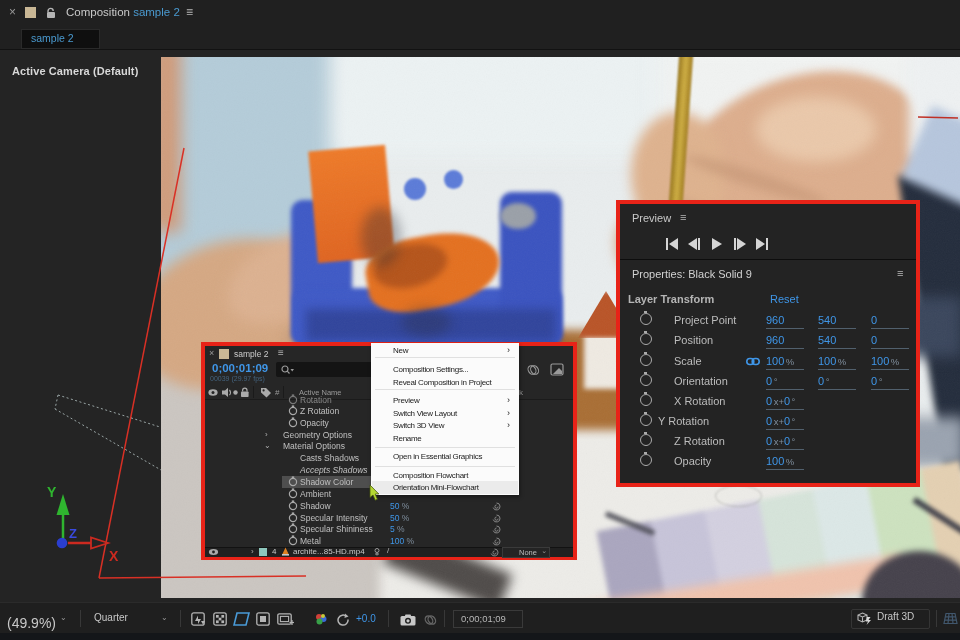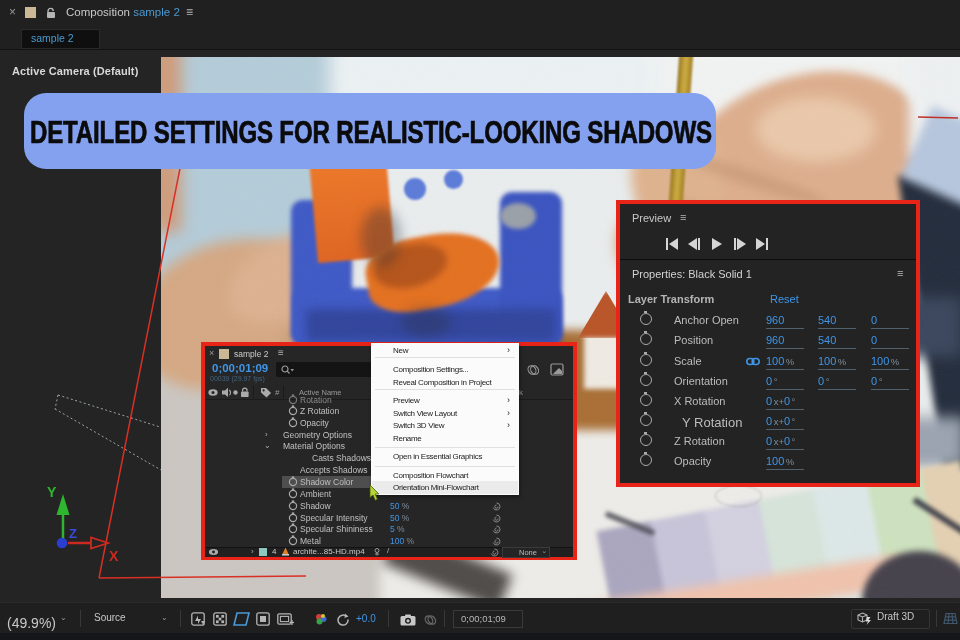--- a/index.html
+++ b/index.html
@@ -99,23 +99,20 @@
       <line x1="68" y1="495" x2="91" y2="495" stroke="#cc2a20" stroke-width="2.5"></line>
       <polygon points="91,489.5 91,500.5 108,495" fill="none" stroke="#cc2a20" stroke-width="1.8"></polygon>
       <text x="109" y="513" fill="#cc2a20" font-size="14" font-weight="bold" font-family="Liberation Sans">X</text>
       <circle cx="62" cy="495" r="5.3" fill="#2a3ed0"></circle>
       <text x="69" y="490" fill="#3a4ae0" font-size="13" font-weight="bold" font-family="Liberation Sans">Z</text>
     </g>
   </svg>
 
   <div class="txt" style="left:12px;top:65px;font-size:11px;font-weight:bold;color:#d8d8d8;letter-spacing:0.1px;">Active Camera (Default)</div>
 
-  <div class="abs" style="left:24px;top:93px;width:692px;height:76px;background:#84a1f0;border-radius:22px;">
-    <div class="txt" id="btxt" style="left:6px;top:22px;font-size:31px;font-weight:bold;color:#0b0b0b;letter-spacing:-0.2px;transform:scaleX(0.776);transform-origin:0 0;-webkit-text-stroke:0.7px #0b0b0b;">DETAILED SETTINGS FOR REALISTIC-LOOKING SHADOWS</div>
-  </div>
 
   <div class="abs" style="left:0;top:0;width:960px;height:49px;background:#202020;border-bottom:1px solid #121212;">
     <div class="txt" style="left:9px;top:5px;color:#999;font-size:12px;">×</div>
     <div class="abs" style="left:25px;top:7px;width:11px;height:11px;background:#c9b795;"></div>
     <svg class="abs" style="left:46px;top:7px;" width="11" height="12" viewBox="0 0 11 12">
         <path d="M2 5 V4 a2.6 2.6 0 0 1 5.2 0" fill="none" stroke="#b5b5b5" stroke-width="1.4"></path>
         <rect x="1" y="5" width="8" height="6" rx="1" fill="#b5b5b5"></rect>
       </svg>
     <div class="txt" style="left:66px;top:6px;color:#c9c9c9;font-size:11.5px;">Composition <span style="color:#4a9ad0;">sample 2</span></div>
     <div class="txt" style="left:186px;top:5px;color:#b9b9b9;font-size:12px;">≡</div>
@@ -135,26 +132,26 @@
         <polygon points="33,1 33,13 24,7"></polygon>
           <rect x="34" y="1" width="2" height="12"></rect>
         <polygon points="48,1 58,7 48,13"></polygon>
         <rect x="70" y="1" width="2" height="12"></rect>
           <polygon points="73,1 82,7 73,13"></polygon>
         <polygon points="92,1 101,7 92,13"></polygon>
           <rect x="102" y="1" width="2" height="12"></rect>
       </g>
     </svg>
     <div class="abs" style="left:0;top:55px;width:296px;height:1px;background:#0d0d0d;"></div>
-    <div class="txt" style="left:12px;top:64px;color:#d2d2d2;font-size:11px;">Properties: Black Solid 1</div>
+    <div class="txt" style="left:12px;top:64px;color:#d2d2d2;font-size:11px;">Properties: Black Solid 9</div>
     <div class="txt" style="left:277px;top:63px;color:#b9b9b9;font-size:11px;">≡</div>
     <div class="txt" style="left:8px;top:89px;color:#b5b5b5;font-size:11px;font-weight:bold;">Layer Transform</div>
     <div class="txt" style="left:150px;top:89px;color:#3f96e8;font-size:11px;">Reset</div>
     <div class="sw" style="left:20px;top:109px;"></div>
-    <div class="txt" style="left:54px;top:110px;color:#bcbcbc;font-size:11px;">Anchor Open</div>
+    <div class="txt" style="left:54px;top:110px;color:#bcbcbc;font-size:11px;">Project Point</div>
     <div class="val" style="left:146px;top:110px;">960</div>
     <div class="abs" style="left:146px;top:124px;width:38px;height:1px;background:#51606d;"></div>
     <div class="val" style="left:198px;top:110px;">540</div>
     <div class="abs" style="left:198px;top:124px;width:38px;height:1px;background:#51606d;"></div>
     <div class="val" style="left:251px;top:110px;">0</div>
     <div class="abs" style="left:251px;top:124px;width:38px;height:1px;background:#51606d;"></div>
     <div class="sw" style="left:20px;top:129px;"></div>
     <div class="txt" style="left:54px;top:130px;color:#bcbcbc;font-size:11px;">Position</div>
     <div class="val" style="left:146px;top:130px;">960</div>
     <div class="abs" style="left:146px;top:144px;width:38px;height:1px;background:#51606d;"></div>
@@ -182,21 +179,21 @@
     <div class="abs" style="left:146px;top:185px;width:38px;height:1px;background:#51606d;"></div>
     <div class="val" style="left:198px;top:171px;">0<u>°</u></div>
     <div class="abs" style="left:198px;top:185px;width:38px;height:1px;background:#51606d;"></div>
     <div class="val" style="left:251px;top:171px;">0<u>°</u></div>
     <div class="abs" style="left:251px;top:185px;width:38px;height:1px;background:#51606d;"></div>
     <div class="sw" style="left:20px;top:190px;"></div>
     <div class="txt" style="left:54px;top:191px;color:#bcbcbc;font-size:11px;">X Rotation</div>
     <div class="val" style="left:146px;top:191px;">0<u>x+</u>0<u>°</u></div>
     <div class="abs" style="left:146px;top:205px;width:38px;height:1px;background:#51606d;"></div>
     <div class="sw" style="left:20px;top:210px;"></div>
-    <div class="txt" style="left:62px;top:211px;color:#bcbcbc;font-size:13px;">Y Rotation</div>
+    <div class="txt" style="left:38px;top:211px;color:#bcbcbc;font-size:11px;">Y Rotation</div>
     <div class="val" style="left:146px;top:211px;">0<u>x+</u>0<u>°</u></div>
     <div class="abs" style="left:146px;top:225px;width:38px;height:1px;background:#51606d;"></div>
     <div class="sw" style="left:20px;top:230px;"></div>
     <div class="txt" style="left:54px;top:231px;color:#bcbcbc;font-size:11px;">Z Rotation</div>
     <div class="val" style="left:146px;top:231px;">0<u>x+</u>0<u>°</u></div>
     <div class="abs" style="left:146px;top:245px;width:38px;height:1px;background:#51606d;"></div>
     <div class="sw" style="left:20px;top:250px;"></div>
     <div class="txt" style="left:54px;top:251px;color:#bcbcbc;font-size:11px;">Opacity</div>
     <div class="val" style="left:146px;top:251px;">100<u>%</u></div>
     <div class="abs" style="left:146px;top:265px;width:38px;height:1px;background:#51606d;"></div>
@@ -258,22 +255,22 @@
     <div class="txt" style="left:95px;top:60px;color:#c0c0c0;font-size:8.5px;">Z Rotation</div>
     <svg class="abs" style="left:83px;top:71px;" width="10" height="11" viewBox="0 0 10 11">
         <circle cx="5" cy="6" r="3.6" fill="none" stroke="#a8a8a8" stroke-width="1.2"></circle>
         <rect x="3.8" y="0.4" width="2.4" height="1.6" fill="#a8a8a8"></rect>
       </svg>
     <div class="txt" style="left:95px;top:72px;color:#c0c0c0;font-size:8.5px;">Opacity</div>
     <div class="txt" style="left:60px;top:84px;color:#b0b0b0;font-size:8px;">›</div>
     <div class="txt" style="left:78px;top:84px;color:#c0c0c0;font-size:8.5px;">Geometry Options</div>
     <div class="txt" style="left:59px;top:95px;color:#b0b0b0;font-size:8px;">⌄</div>
     <div class="txt" style="left:78px;top:95px;color:#c0c0c0;font-size:8.5px;">Material Options</div>
-    <div class="txt" style="left:107px;top:107px;color:#c0c0c0;font-size:8.5px;text-align:right;">Casts Shadows</div>
-    <div class="txt" style="left:95px;top:119px;color:#c0c0c0;font-size:8.5px;">Accepts Shadows</div>
+    <div class="txt" style="left:95px;top:107px;color:#c0c0c0;font-size:8.5px;text-align:right;">Casts Shadows</div>
+    <div class="txt" style="left:95px;top:119px;color:#c0c0c0;font-size:8.5px;font-style:italic;">Accepts Shadows</div>
     <div class="abs" style="left:77px;top:130px;width:90px;height:12px;background:#4e4e4e;"></div>
     <svg class="abs" style="left:83px;top:130px;" width="10" height="11" viewBox="0 0 10 11">
         <circle cx="5" cy="6" r="3.6" fill="none" stroke="#a8a8a8" stroke-width="1.2"></circle>
         <rect x="3.8" y="0.4" width="2.4" height="1.6" fill="#a8a8a8"></rect>
       </svg>
     <div class="txt" style="left:95px;top:131px;color:#c0c0c0;font-size:8.5px;">Shadow Color</div>
     <svg class="abs" style="left:83px;top:142px;" width="10" height="11" viewBox="0 0 10 11">
         <circle cx="5" cy="6" r="3.6" fill="none" stroke="#a8a8a8" stroke-width="1.2"></circle>
         <rect x="3.8" y="0.4" width="2.4" height="1.6" fill="#a8a8a8"></rect>
       </svg>
@@ -365,21 +362,21 @@
   </div>
 
   <svg class="abs" style="left:369px;top:485px;" width="12" height="17" viewBox="0 0 12 17">
     <polygon points="1,0 1,12.5 4,10 6.2,15.2 8.4,14.2 6.2,9 9.8,9" fill="#b4d832" stroke="#46570f" stroke-width="0.8"></polygon>
   </svg>
 
   <div class="abs" style="left:0;top:602px;width:960px;height:31px;background:#1f1f1f;border-top:1px solid #2b2b2b;" id="toolbar">
     <div class="txt" style="left:7px;top:12px;color:#c8c8c8;font-size:14px;">(49.9%)</div>
     <div class="txt" style="left:60px;top:10px;color:#999;font-size:8px;">⌄</div>
     <div class="abs" style="left:80px;top:7px;width:1px;height:17px;background:#383838;"></div>
-    <div class="txt" style="left:94px;top:9px;color:#c8c8c8;font-size:10px;">Source</div>
+    <div class="txt" style="left:94px;top:9px;color:#c8c8c8;font-size:10px;">Quarter</div>
     <div class="txt" style="left:161px;top:10px;color:#999;font-size:8px;">⌄</div>
     <div class="abs" style="left:180px;top:7px;width:1px;height:17px;background:#383838;"></div>
     <svg class="abs" style="left:191px;top:9px;" width="15" height="14" viewBox="0 0 15 14">
         <rect x="0.8" y="0.8" width="12.4" height="12.4" rx="2" fill="none" stroke="#b5b5b5" stroke-width="1.3"></rect>
         <polygon points="4,9 7,3.5 7,7 10,7 7,12 7,9" fill="#b5b5b5"></polygon>
         <polygon points="10,9 14,9 12,12.5" fill="#b5b5b5"></polygon>
       </svg>
     <svg class="abs" style="left:213px;top:9px;" width="15" height="14" viewBox="0 0 15 14">
         <rect x="0.8" y="0.8" width="12.4" height="12.4" rx="2" fill="none" stroke="#b5b5b5" stroke-width="1.3"></rect>
         <g fill="#b5b5b5">

